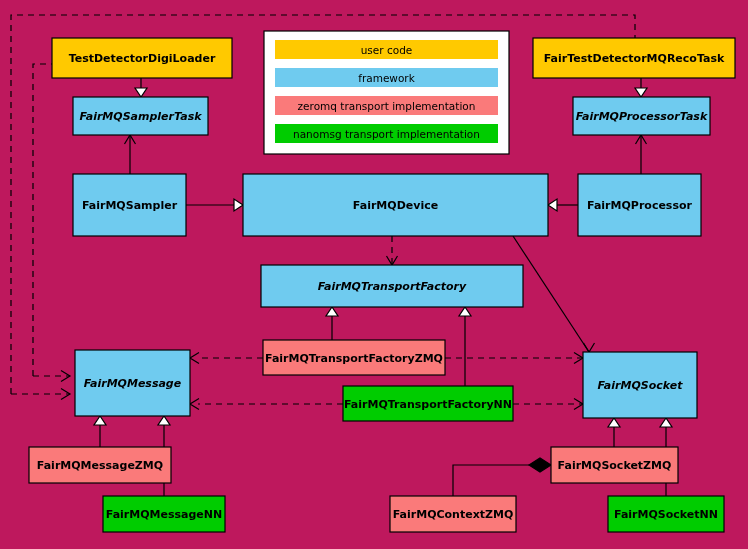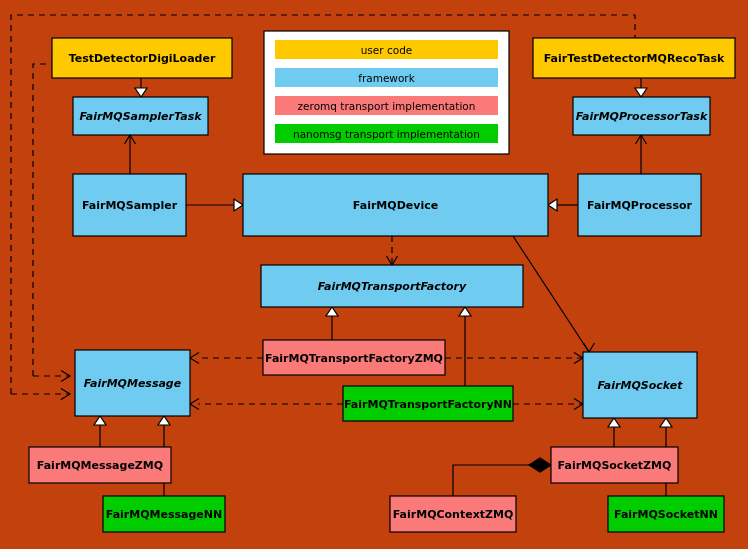--- a/index.html
+++ b/index.html
@@ -4,21 +4,21 @@
 <style>
   html, body {
     margin: 0;
     padding: 0;
     background: #ffffff;
   }
   #diagram-root {
     position: relative;
     width: 748px;
     height: 549px;
-    background: #c2410c;
+    background: #be185d;
     font-family: "DejaVu Sans", sans-serif;
     overflow: hidden;
   }
   svg#diagram-svg {
     position: absolute;
     top: 0;
     left: 0;
     width: 748px;
     height: 549px;
   }

